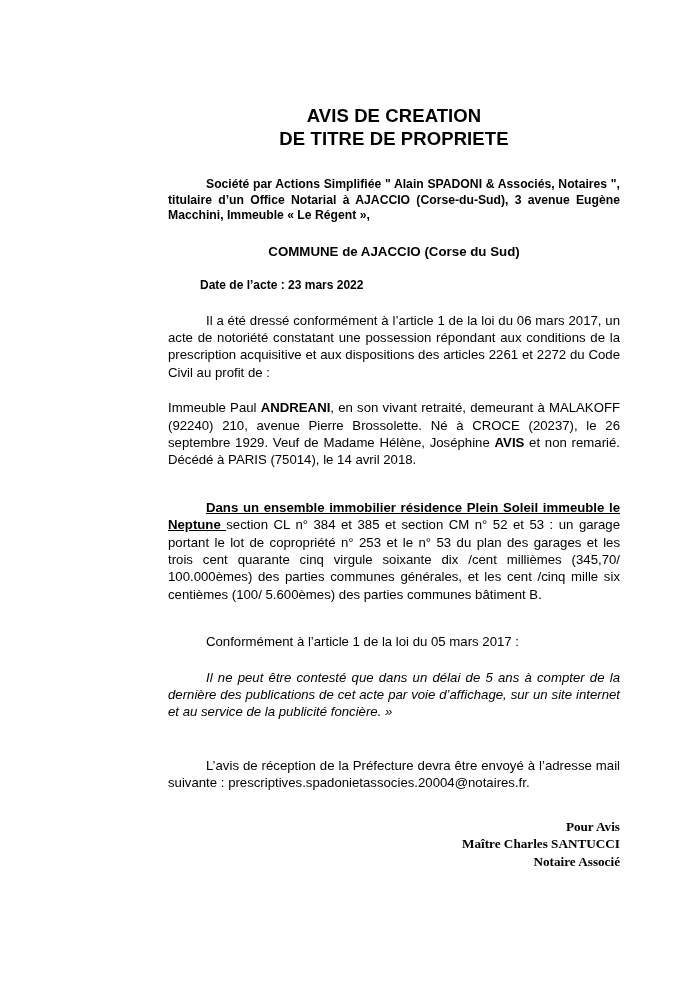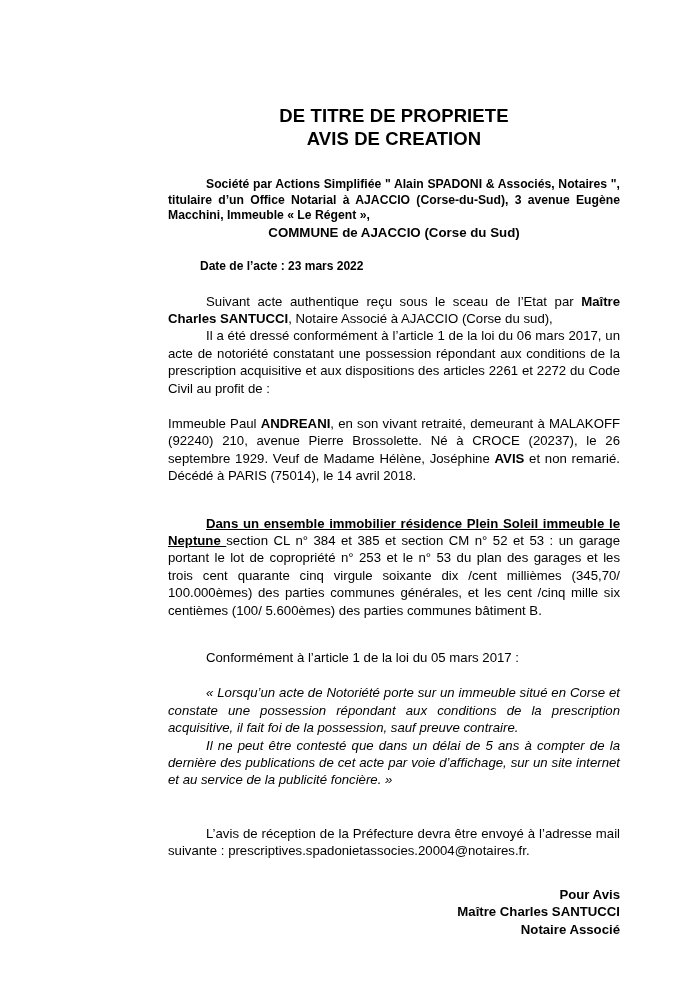--- a/index.html
+++ b/index.html
@@ -41,20 +41,21 @@
     margin-top: 27px;
     font-weight: bold;
     font-size: 12.2px;
     line-height: 15.5px;
     text-align: justify;
     text-justify: inter-word;
     text-indent: 38px;
   }
 
   .commune {
+    margin-top: 19px;
     text-align: center;
     font-weight: bold;
     font-size: 13.3px;
     line-height: 17px;
   }
 
   .date-acte {
     margin-top: 17px;
     margin-left: 32px;
     font-weight: bold;
@@ -80,62 +81,60 @@
   .para-spacer-18 { height: 18px; }
   .para-spacer-30 { height: 30px; }
 
   .signature {
     margin-top: 26px;
     text-align: right;
     font-weight: bold;
     font-size: 13.2px;
     line-height: 17.5px;
   }
-  .signature span { display: block; }
+  .signature span { display: block; font-family: Liberation Serif, serif; }
 </style>
 </head>
 <body>
 
 <div id="page">
   <div id="content">
 
     <div class="title-block">
+      <span class="title-line">AVIS DE CREATION</span>
       <span class="title-line">DE TITRE DE PROPRIETE</span>
-      <span class="title-line">AVIS DE CREATION</span>
     </div>
 
     <div class="firm-block">
       <span>Société par Actions Simplifiée " Alain SPADONI &amp; Associés, Notaires ", titulaire d’un Office Notarial à AJACCIO (Corse-du-Sud), 3 avenue Eugène Macchini, Immeuble « Le Régent »,</span>
     </div>
 
     <div class="commune">COMMUNE de AJACCIO (Corse du Sud)</div>
 
     <div class="date-acte">Date de l’acte : 23 mars 2022</div>
 
     <div class="para-spacer-18"></div>
 
-    <p class="body indent"><span>Suivant acte authentique reçu sous le sceau de l’Etat par </span><span class="b">Maître Charles SANTUCCI</span><span>, Notaire Associé à AJACCIO (Corse du sud),</span></p>
 
     <p class="body indent">Il a été dressé conformément à l’article 1 de la loi du 06 mars 2017, un acte de notoriété constatant une possession répondant aux conditions de la prescription acquisitive et aux dispositions des articles 2261 et 2272 du Code Civil au profit de :</p>
 
     <div class="para-spacer-18"></div>
 
     <p class="body"><span>Immeuble Paul </span><span class="b">ANDREANI</span><span>, en son vivant retraité, demeurant à MALAKOFF (92240) 210, avenue Pierre Brossolette. Né à CROCE (20237), le 26 septembre 1929. Veuf de Madame Hélène, Joséphine </span><span class="b">AVIS</span><span> et non remarié. Décédé à PARIS (75014), le 14 avril 2018.</span></p>
 
     <div class="para-spacer-30"></div>
 
     <p class="body indent"><span class="bu">Dans un ensemble immobilier résidence Plein Soleil immeuble le Neptune </span><span>section CL n° 384 et 385 et section CM n° 52 et 53 : un garage portant le lot de copropriété n° 253 et le n° 53 du plan des garages et les trois cent quarante cinq virgule soixante dix /cent millièmes (345,70/ 100.000èmes) des parties communes générales, et les cent /cinq mille six centièmes (100/ 5.600èmes) des parties communes bâtiment B.</span></p>
 
     <div class="para-spacer-30"></div>
 
     <p class="body indent">Conformément à l’article 1 de la loi du 05 mars 2017 :</p>
 
     <div class="para-spacer-18"></div>
 
-    <p class="body italic indent">« Lorsqu’un acte de Notoriété porte sur un immeuble situé en Corse et constate une possession répondant aux conditions de la prescription acquisitive, il fait foi de la possession, sauf preuve contraire.</p>
 
     <p class="body italic indent">Il ne peut être contesté que dans un délai de 5 ans à compter de la dernière des publications de cet acte par voie d’affichage, sur un site internet et au service de la publicité foncière. »</p>
 
     <div class="para-spacer-18"></div>
 
 
     <div class="para-spacer-18"></div>
 
     <p class="body indent"><span>L’avis de réception de la Préfecture devra être envoyé à l’adresse mail suivante : </span><span>prescriptives.spadonietassocies.20004@notaires.fr</span><span>.</span></p>
 

